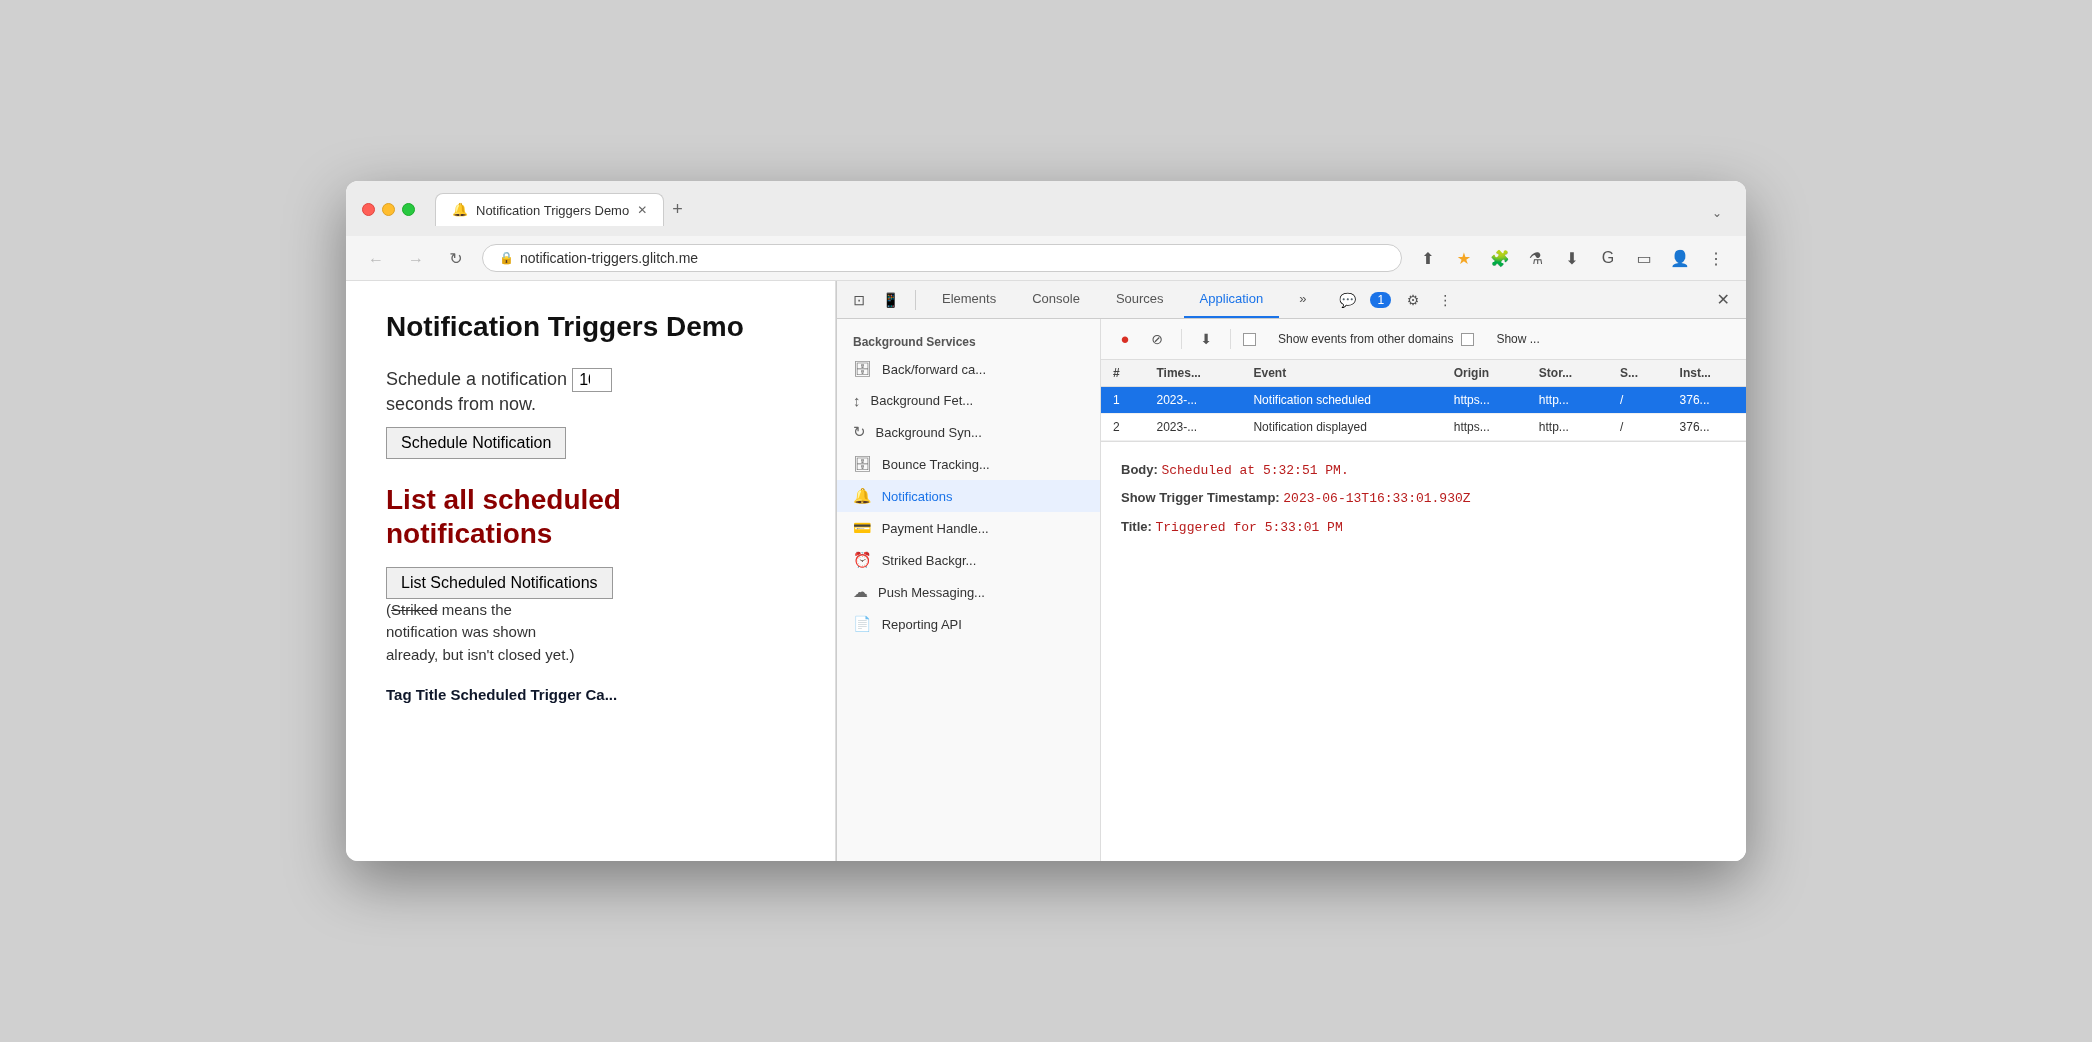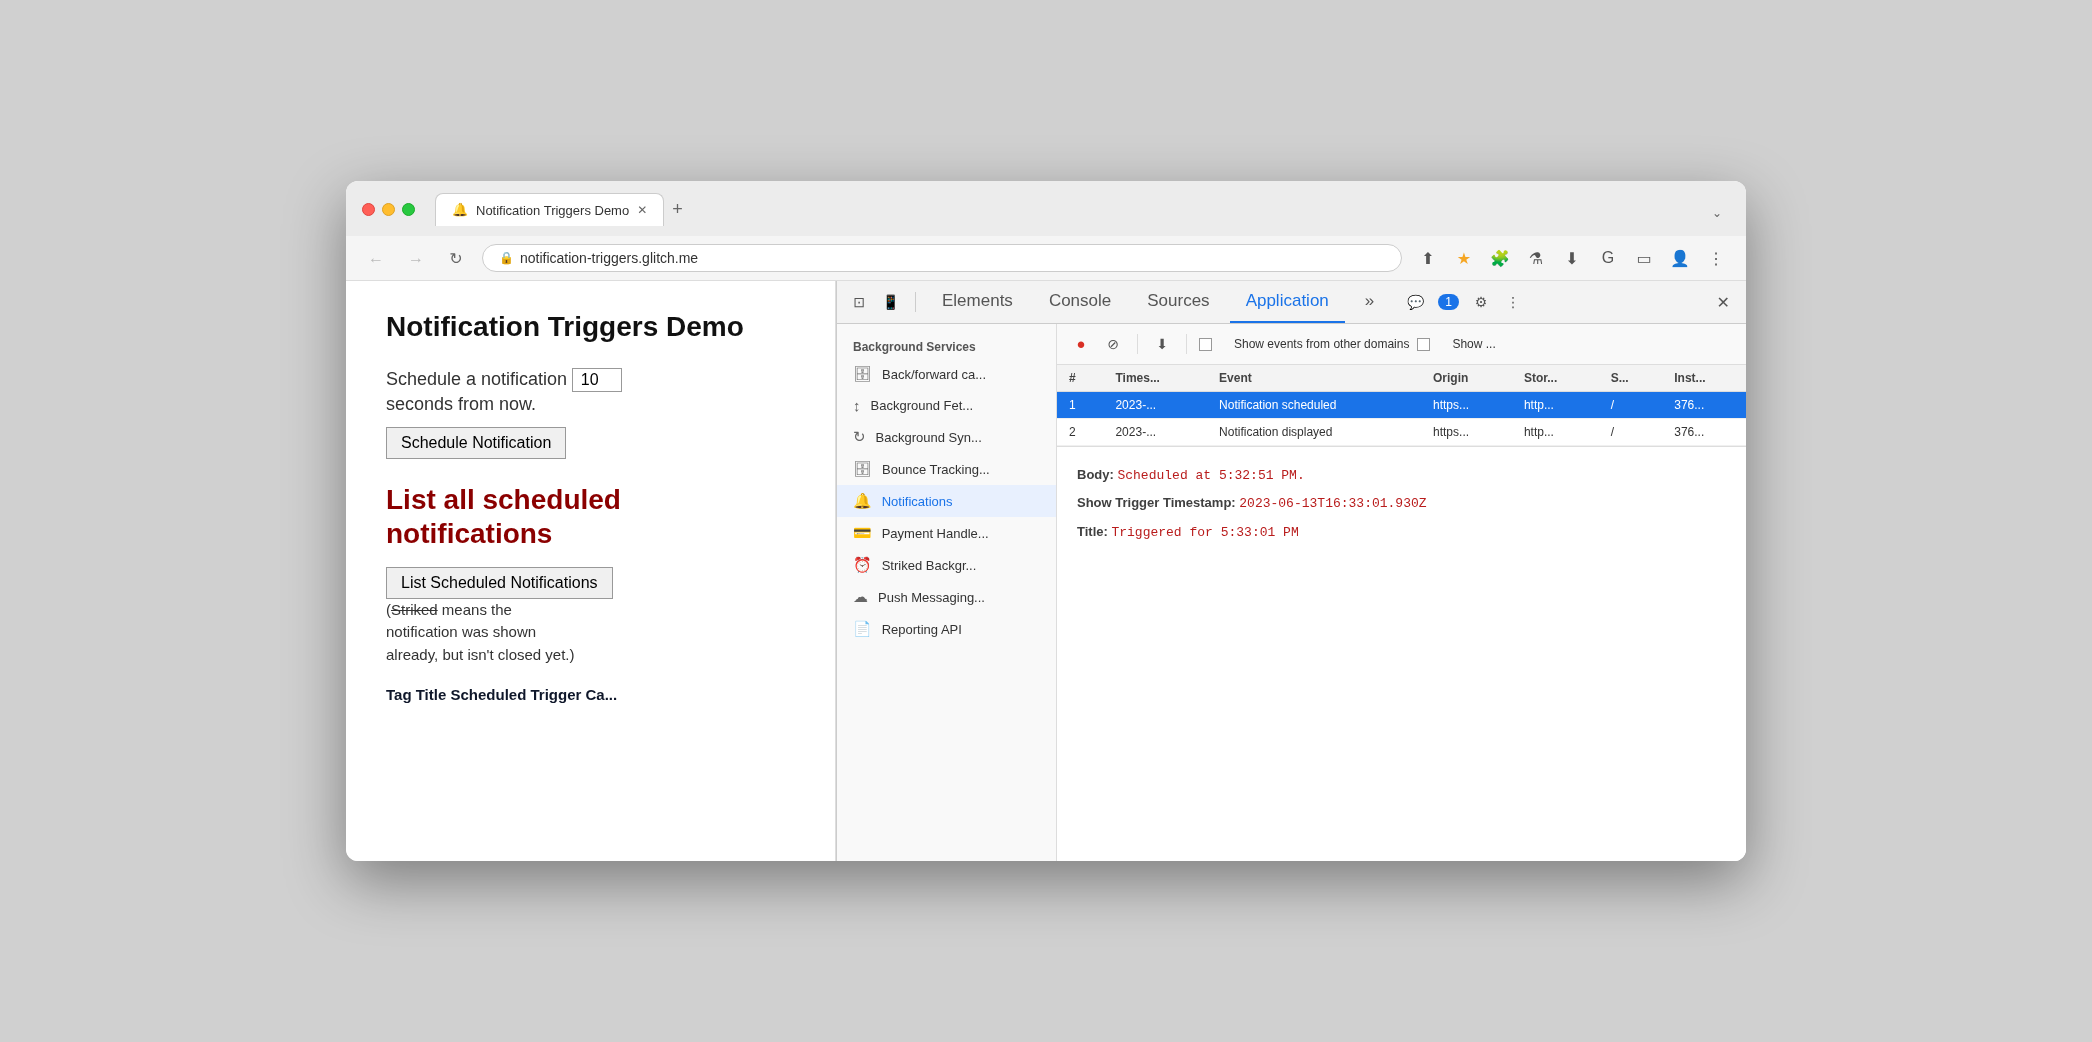--- a/index.html
+++ b/index.html
@@ -202,21 +202,21 @@
     .schedule-text {
       font-size: 18px;
       color: #333;
       line-height: 1.4;
     }
 
     .number-input {
       border: 1px solid #999;
       padding: 2px 6px;
       font-size: 16px;
-      width: 50px;
+      width: 40px;
       text-align: center;
     }
 
     .schedule-btn {
       display: inline-block;
       border: 1px solid #999;
       background: #f0f0f0;
       padding: 6px 14px;
       font-size: 16px;
       cursor: pointer;
@@ -270,21 +270,21 @@
       display: flex;
       align-items: center;
       background: #f3f3f3;
       border-bottom: 1px solid #ccc;
       padding: 0 8px;
       gap: 4px;
     }
 
     .devtools-tab {
       padding: 10px 16px;
-      font-size: 17px;
+      font-size: 13px;
       color: #555;
       cursor: pointer;
       border-bottom: 2px solid transparent;
     }
 
     .devtools-tab.active {
       color: #1a73e8;
       border-bottom-color: #1a73e8;
     }
 
@@ -318,21 +318,21 @@
     }
 
     .devtools-body {
       display: flex;
       flex: 1;
       overflow: hidden;
     }
 
     
     .devtools-sidebar {
-      width: 220px;
+      width: 264px;
       border-right: 1px solid #ddd;
       overflow-y: auto;
       background: #f9f9f9;
       padding: 8px 0;
     }
 
     .sidebar-section-title {
       font-size: 12px;
       color: #555;
       padding: 8px 16px 4px;

